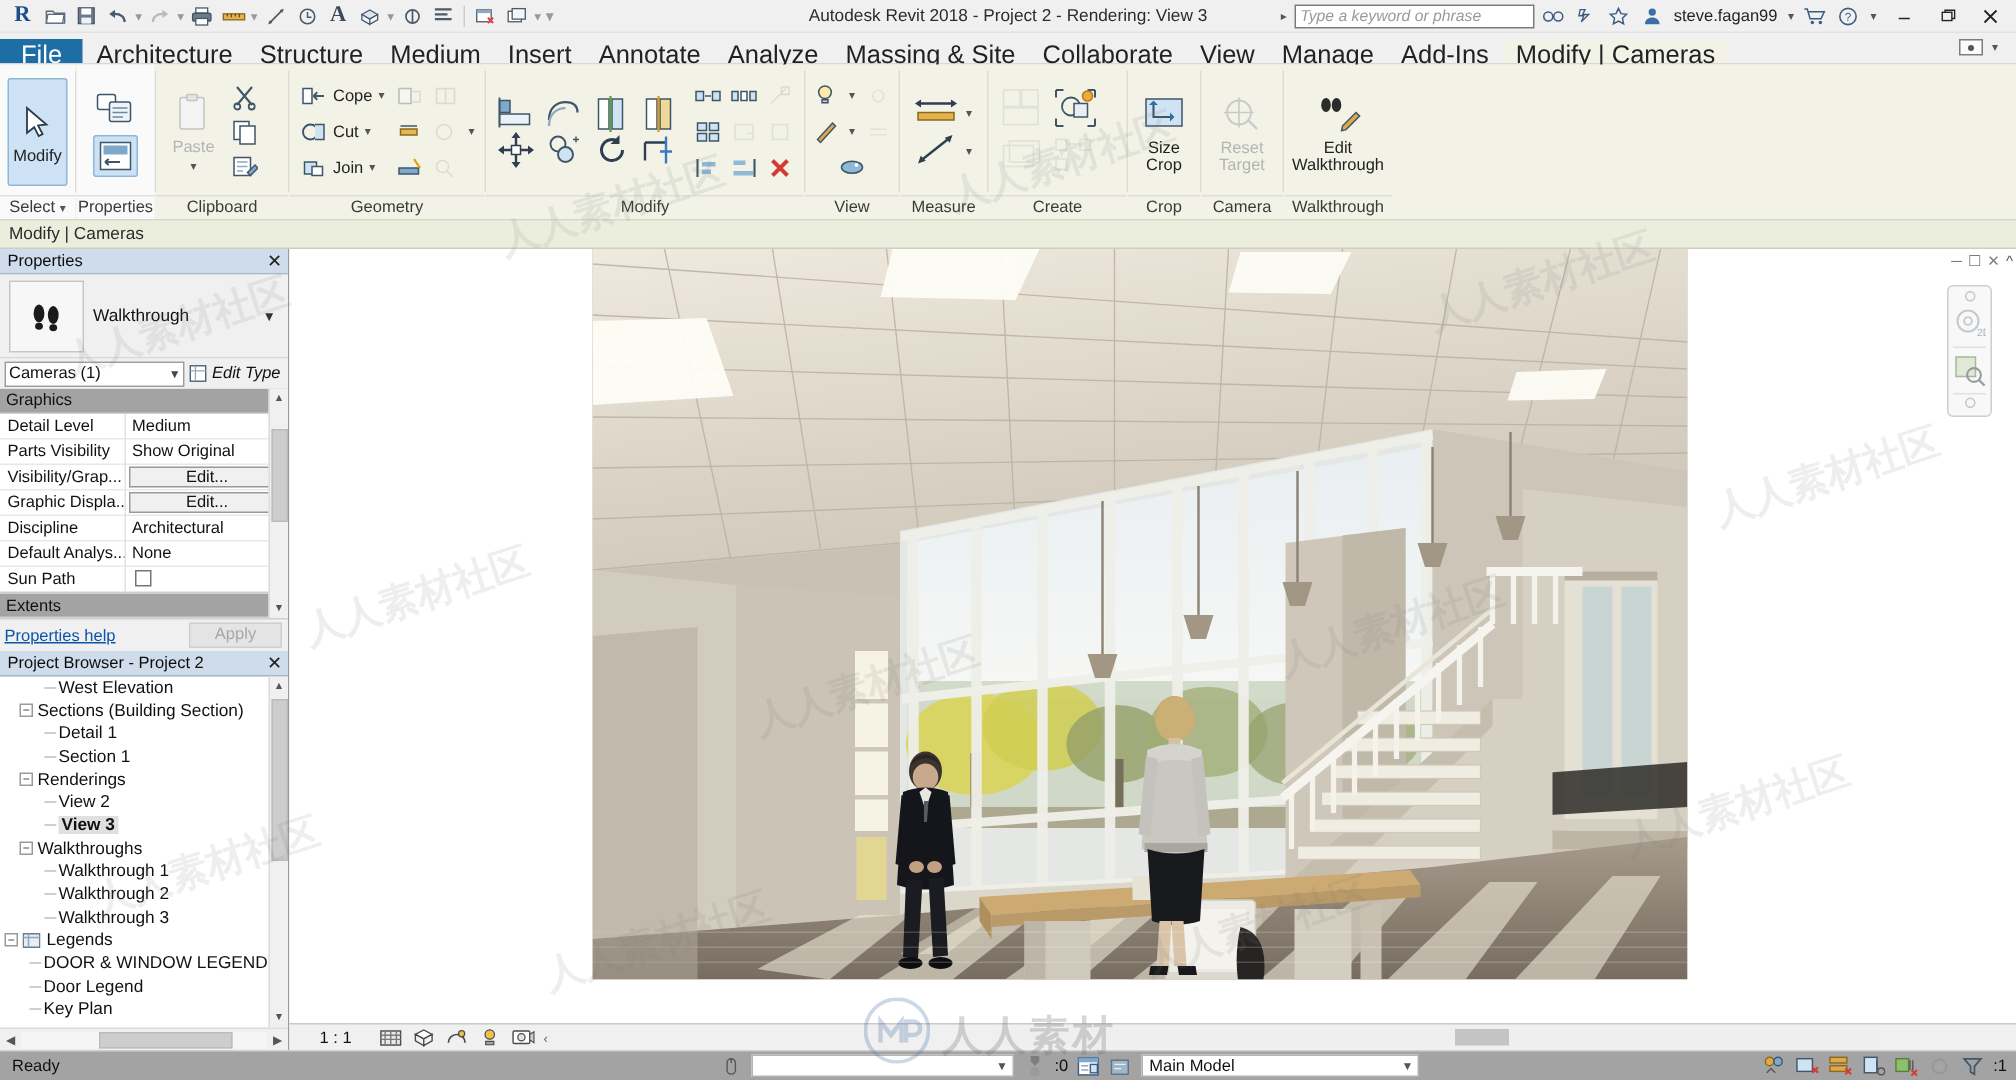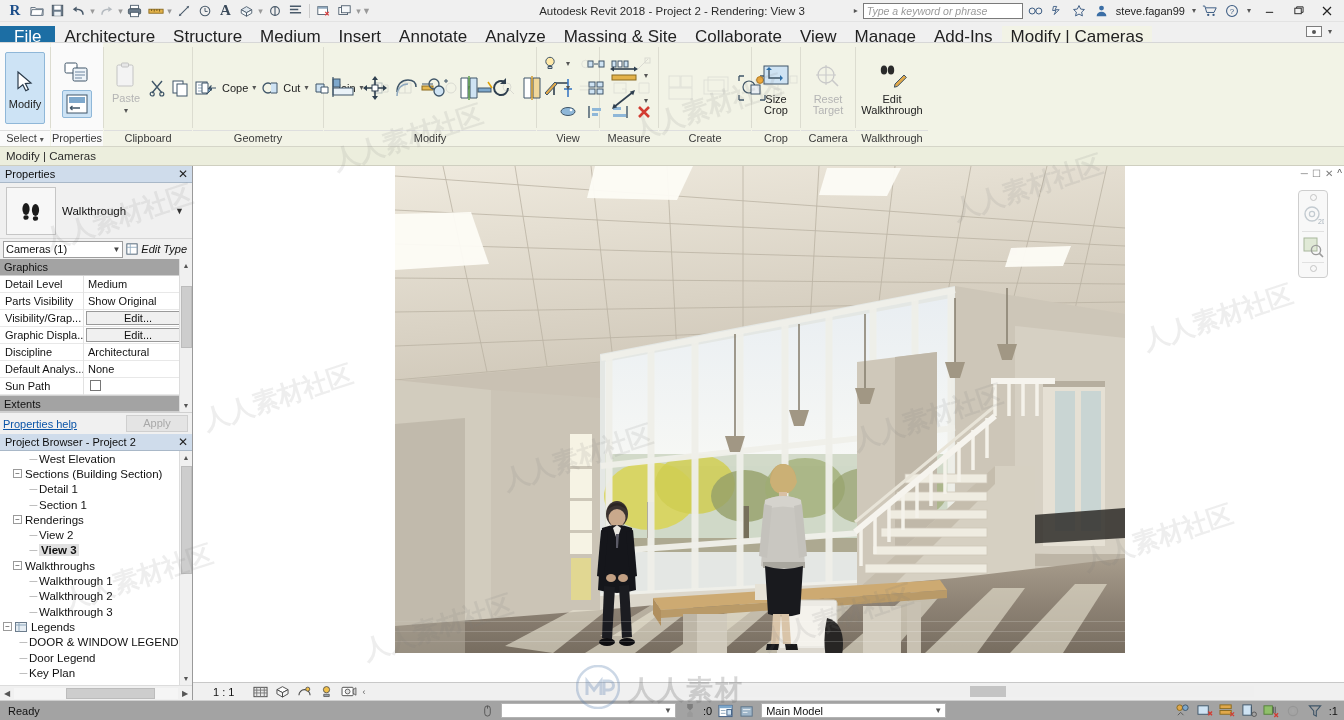--- a/index.html
+++ b/index.html
@@ -77,21 +77,21 @@
   .panel-sep { width:1px; background:#dcdcd0; margin:4px 0 18px 0; }
 
   .bigbtn {
     width:50px; display:flex; flex-direction:column; align-items:center; justify-content:center;
     gap:1px; padding:2px 1px; font-size:11px; color:#222; text-align:center; line-height:11px;
   }
   .bigbtn.sel { background:#cde3f5; border:1px solid #8fb7d8; border-radius:2px; height:72px; }
   .bigbtn.dis { color:#b4b4b4; }
   .bigbtn .glyph { width:32px; height:32px; display:flex; align-items:center; justify-content:center; }
 
-  .smallcol { display:flex; gap:1px; justify-content:center; }
+  .smallcol { display:flex; flex-direction:column; gap:1px; justify-content:center; }
   .smallrow { display:flex; align-items:center; gap:2px; height:23px; }
   .sbtn { width:22px; height:22px; display:flex; align-items:center; justify-content:center; }
   .sbtn.dis { opacity:.33; }
   .slabel { font-size:11px; color:#222; }
   .dcaret { font-size:8px; color:#555; width:8px; text-align:center; }
 
   .grid3 { display:grid; grid-template-columns:repeat(3,24px); grid-auto-rows:24px; align-items:center; justify-items:center; }
 
   .ctxlabel {
     height:19px; background:#eceedd; font-size:11.5px; color:#2b2b2b;

